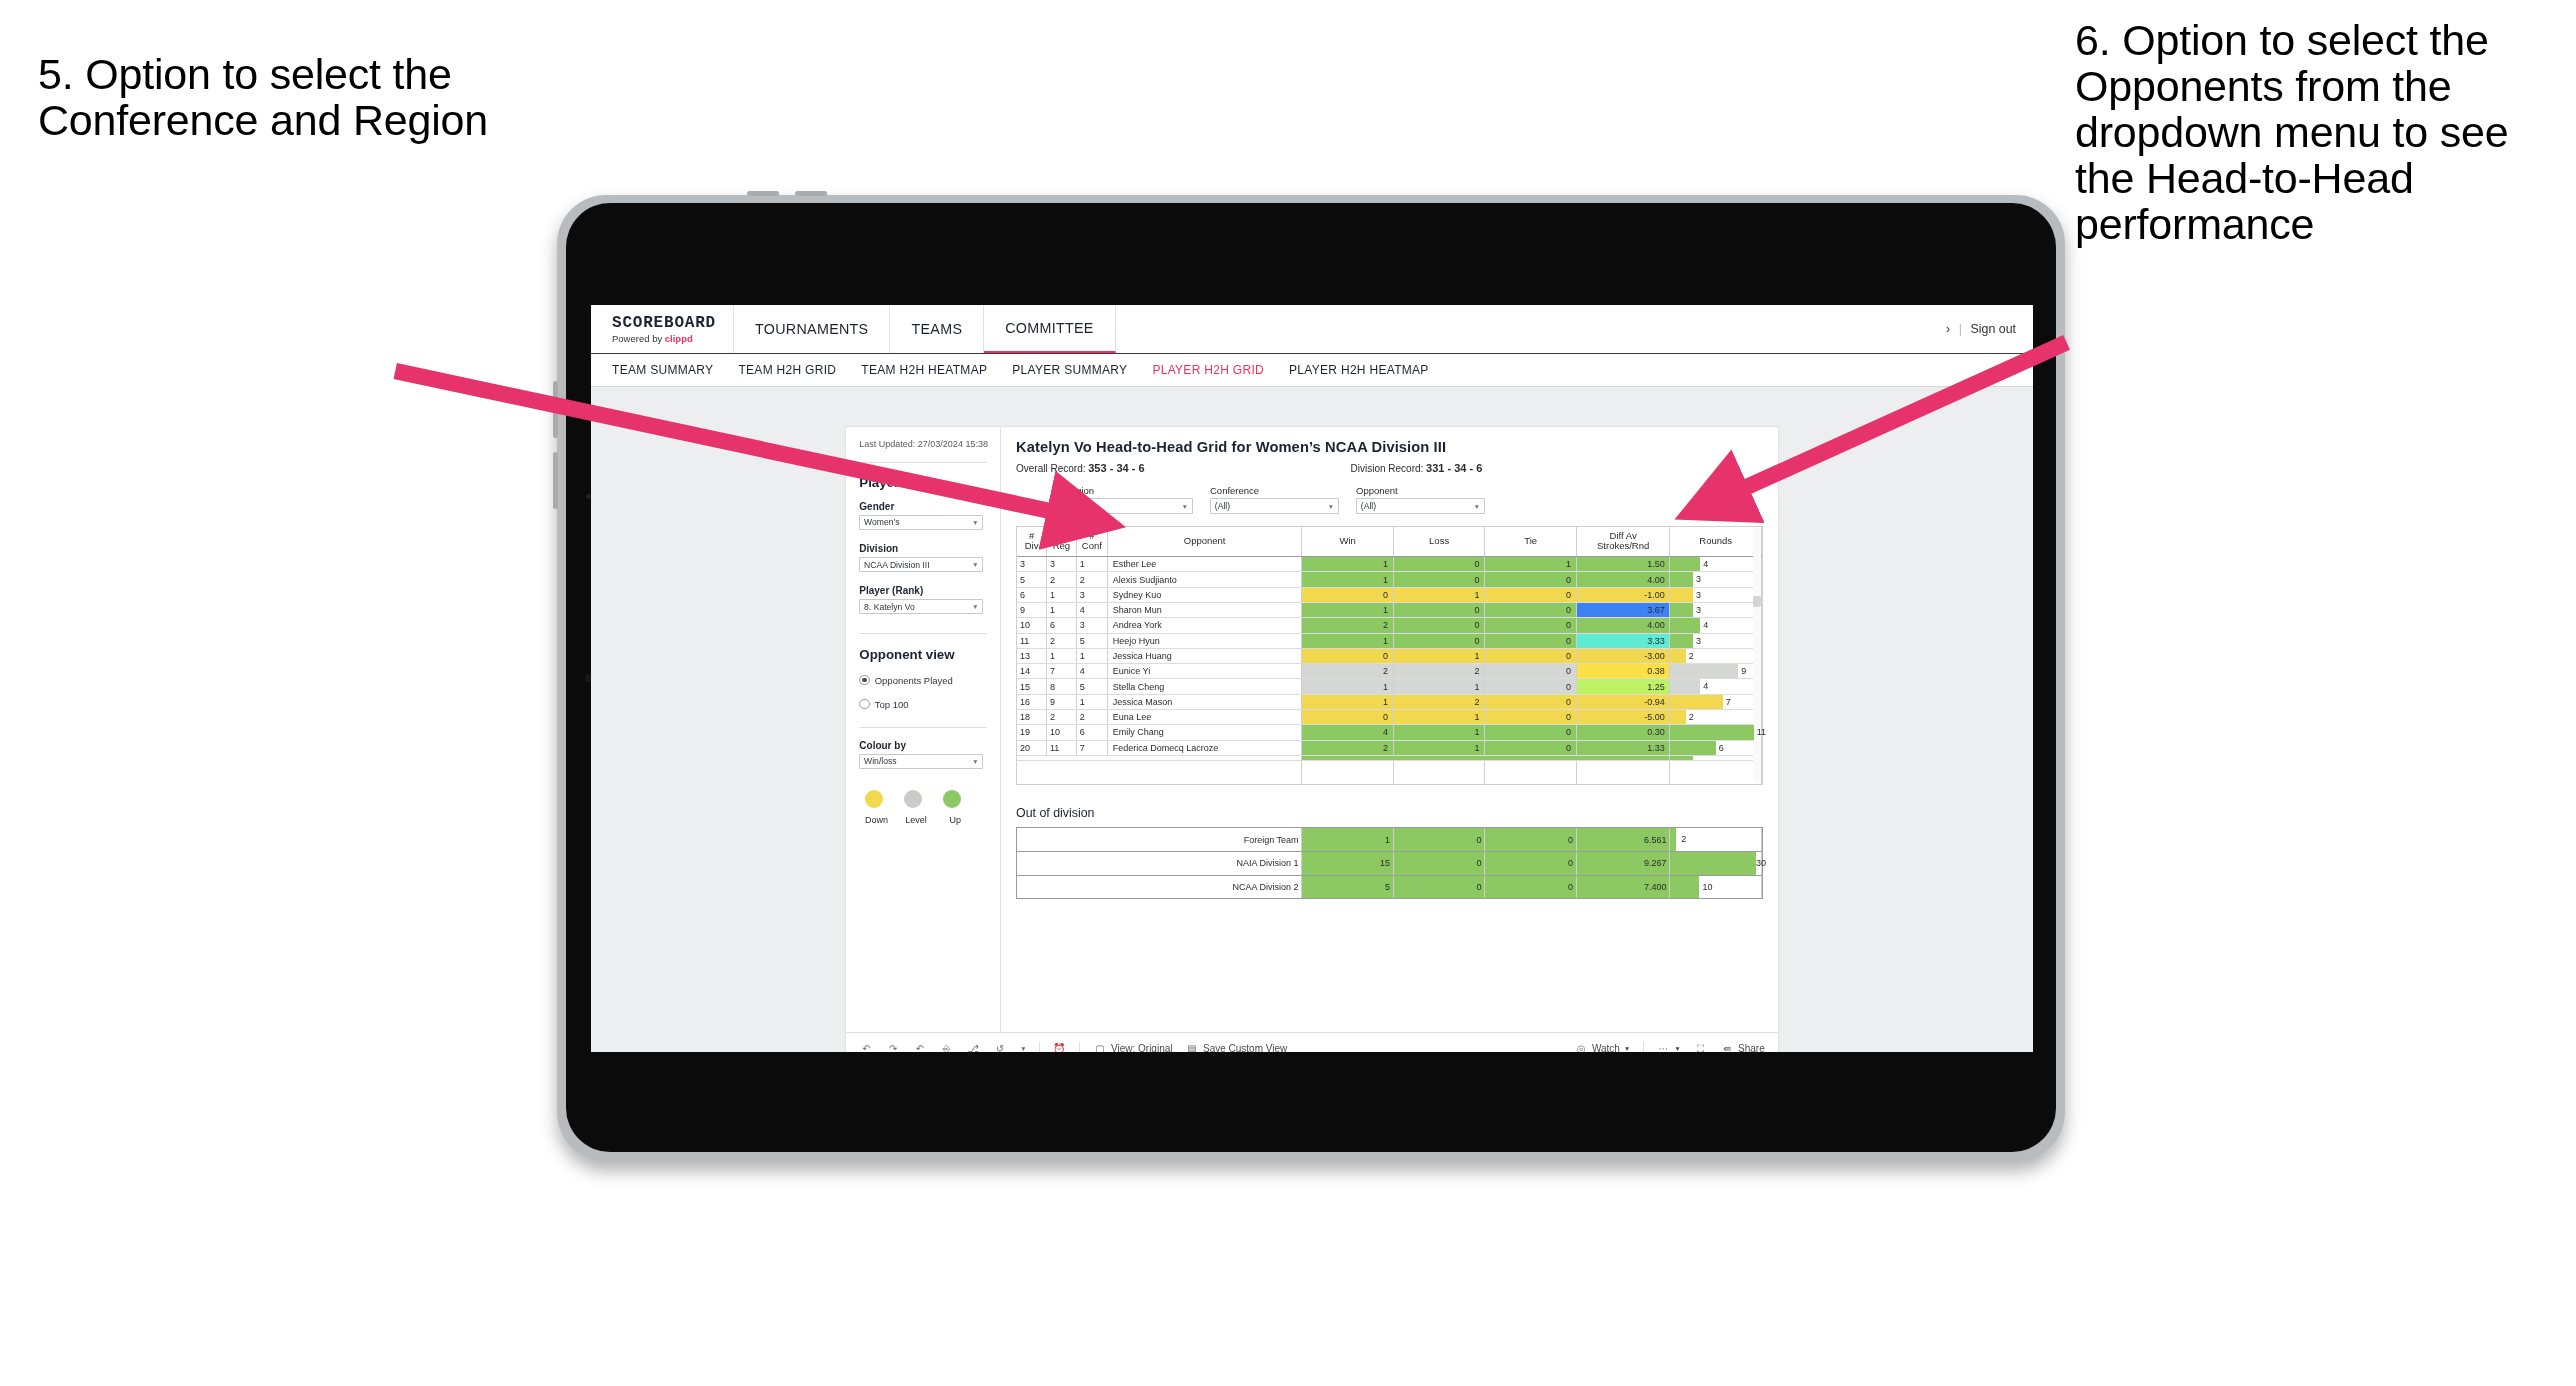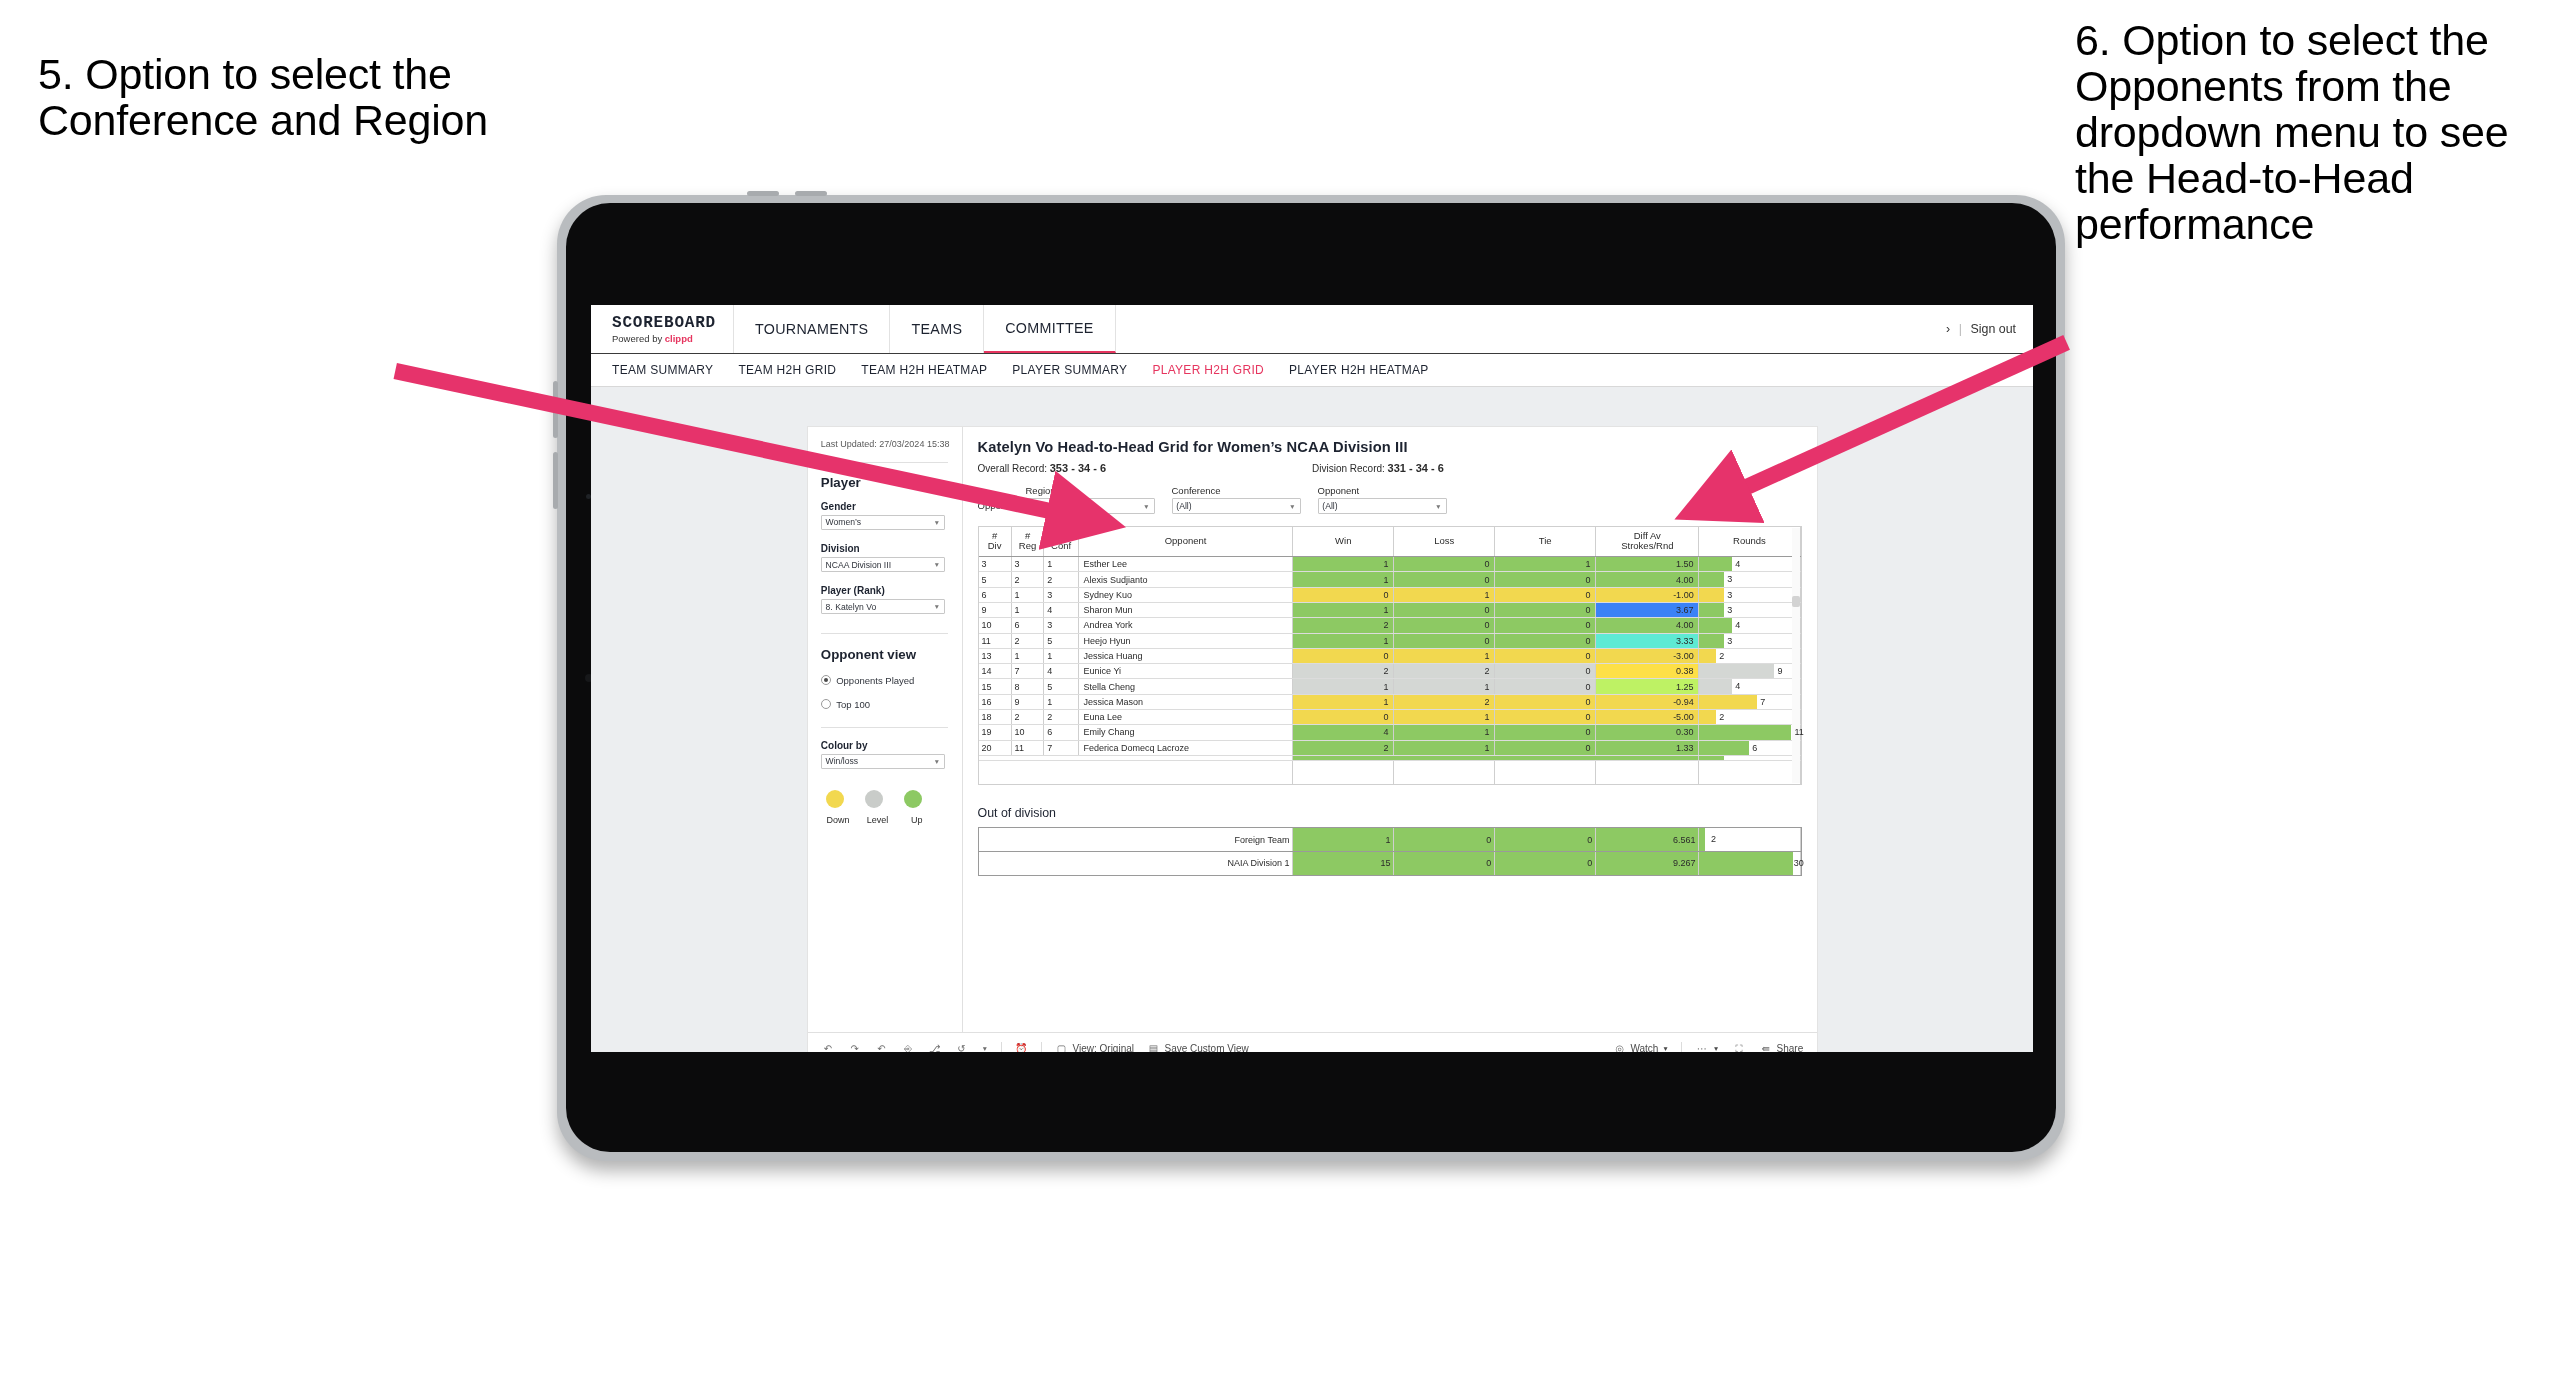--- a/index.html
+++ b/index.html
@@ -46,21 +46,21 @@
   .topnav-item.active{border-bottom:2.9px solid #e6355f;}
   #topbar-right{margin-left:auto;display:flex;align-items:center;padding-right:17px;gap:8.6px;font-size:12.4px;color:#333;}
   .sep-v{color:#b9b9b9;}
 
   #subnav{height:32px;background:#fff;border-bottom:1px solid #d8d8d8;display:flex;align-items:center;padding-left:21px;gap:25px;}
   .subnav-item{font-size:12px;color:#1d2330;letter-spacing:0.3px;cursor:pointer;}
   .subnav-item.active{color:#e6355f;}
 
   
   #canvas{padding:40px 0 0 0;}
-  #card{margin:0 auto;width:1009px;background:#fff;display:flex;flex-direction:column;min-height:638px;
+  #card{margin:0 auto;width:932px;background:#fff;display:flex;flex-direction:column;min-height:638px;
         box-shadow:0 0 0 1px #e3e3e3;}
   #card-body{display:flex;flex:1;}
 
   
   #sidebar{width:155px;border-right:1px solid #e0e0e0;padding:12.4px 0 0 13.3px;box-sizing:border-box;}
   .last-upd{font-size:9px;color:#5a5a5a;line-height:1.25;}
   .hr{height:1px;background:#e0e0e0;margin:11.4px 13.3px 0 0;}
   .panel-h{font-size:13.3px;font-weight:700;color:#1d2330;margin:12.4px 0 10.5px 0;}
   .fld-label{font-size:10px;font-weight:700;color:#1d2330;margin:0 0 2.9px 0;}
   .sel{width:124px;height:15px;border:1px solid #c8c8c8;background:#fff;border-radius:1px;
@@ -517,20 +517,31 @@
                   </tr>
                   <tr>
                     <td class="oodname">NAIA Division 1</td>
                     <td class="val" style="background:#8dc963">15</td>
                     <td class="val" style="background:#8dc963">0</td>
                     <td class="val" style="background:#8dc963">0</td>
                     <td class="val" style="background:#8dc963">9.267</td>
                     <td class="rounds">
        <div class="rbar" style="width:94%;background:#8dc963"></div>
        <div class="rtxt" style="padding-left:calc(94% + 2.9px);line-height:17px">30</div>
+     </td>
+                  </tr>
+                  <tr>
+                    <td class="oodname">NCAA Division 2</td>
+                    <td class="val" style="background:#8dc963">5</td>
+                    <td class="val" style="background:#8dc963">0</td>
+                    <td class="val" style="background:#8dc963">0</td>
+                    <td class="val" style="background:#8dc963">7.400</td>
+                    <td class="rounds">
+       <div class="rbar" style="width:31%;background:#8dc963"></div>
+       <div class="rtxt" style="padding-left:calc(31% + 2.9px);line-height:17px">10</div>
      </td>
                   </tr>
                 </tbody>
             </table>
           </div>
         </div>
       </div>
 
       <div id="toolbar">
         <span class="tb-ico">↶</span>

